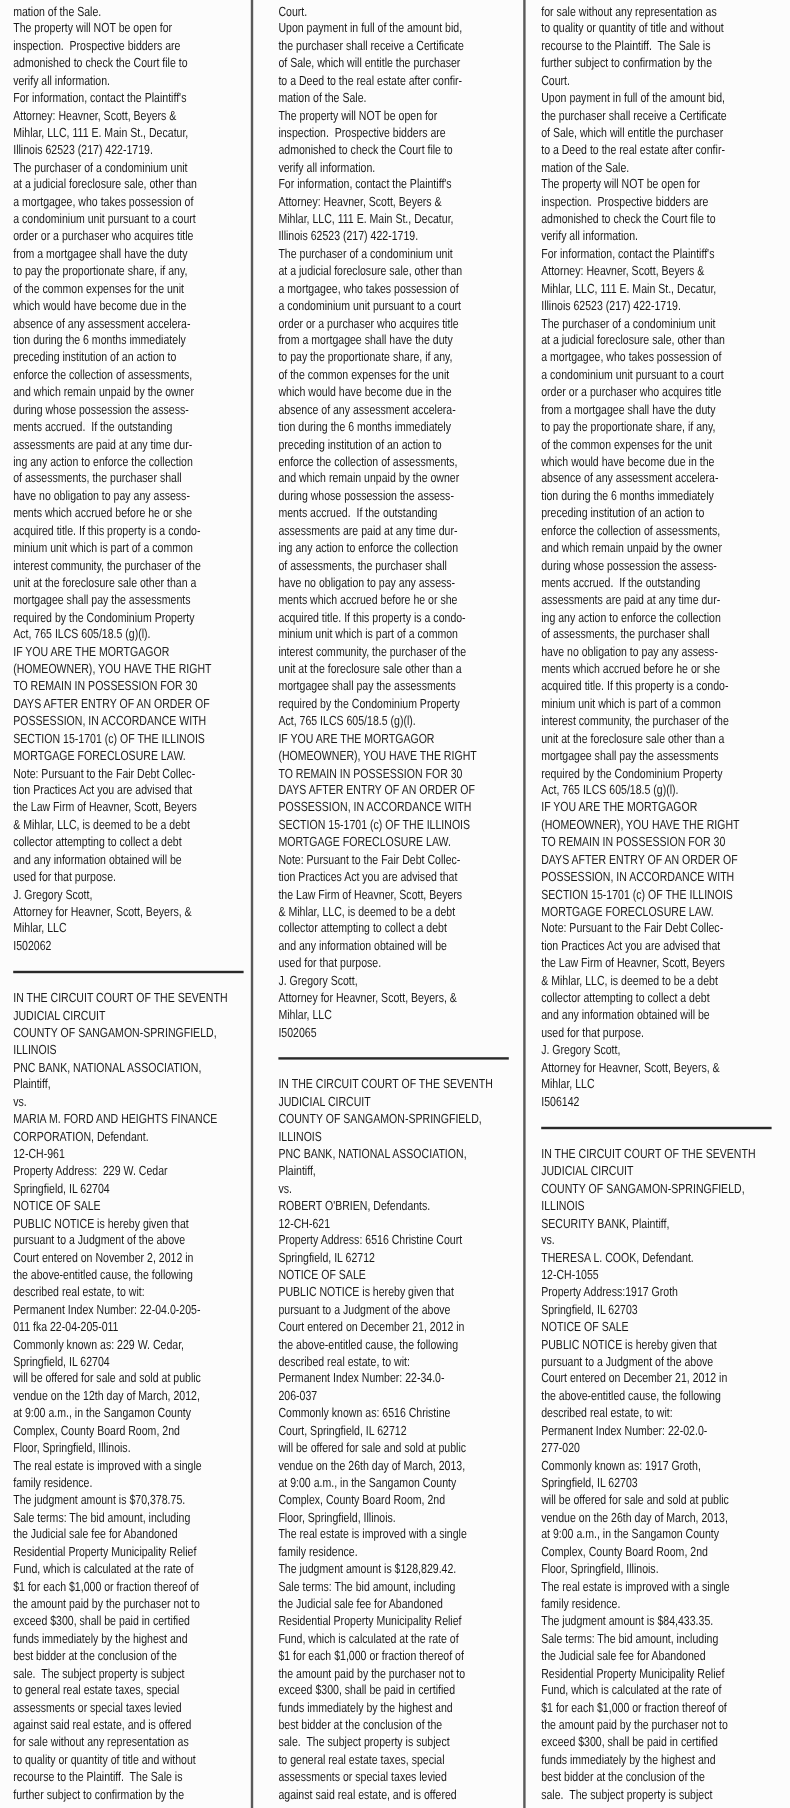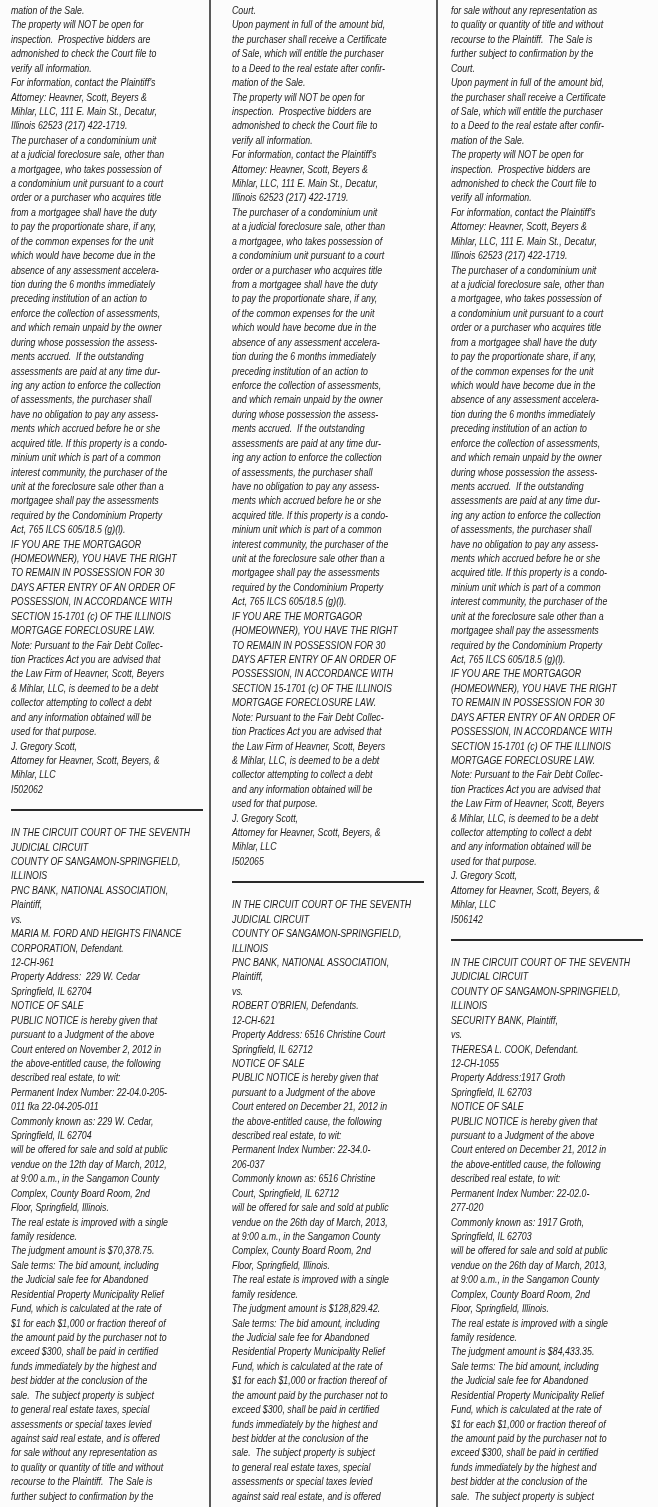--- a/index.html
+++ b/index.html
@@ -14,21 +14,20 @@
     width: 658px;
     height: 1507px;
     background: var(--page-bg);
     font-family: "Liberation Sans", sans-serif;
     overflow: hidden;
   }
   .page {
     position: relative;
     width: 658px;
     height: 1507px;
-    font-style: italic;
   }
   .vrule {
     position: absolute;
     top: 0;
     width: 1.5px;
     height: 1507px;
     background: var(--rule-color);
   }
   .vrule-1 { left: 209px; }
   .vrule-2 { left: 436px; }

